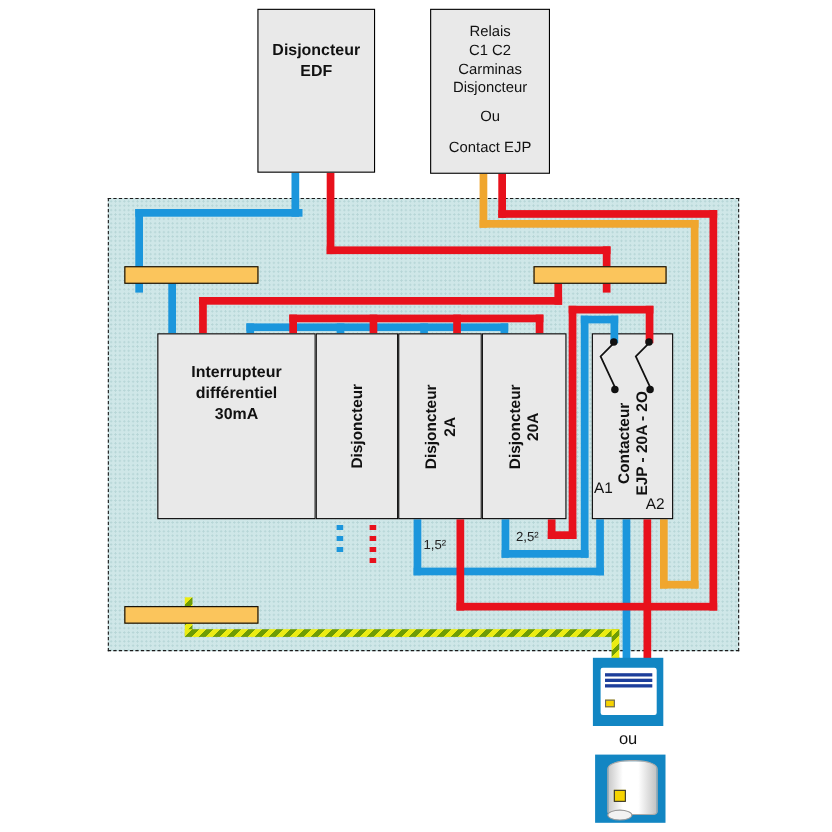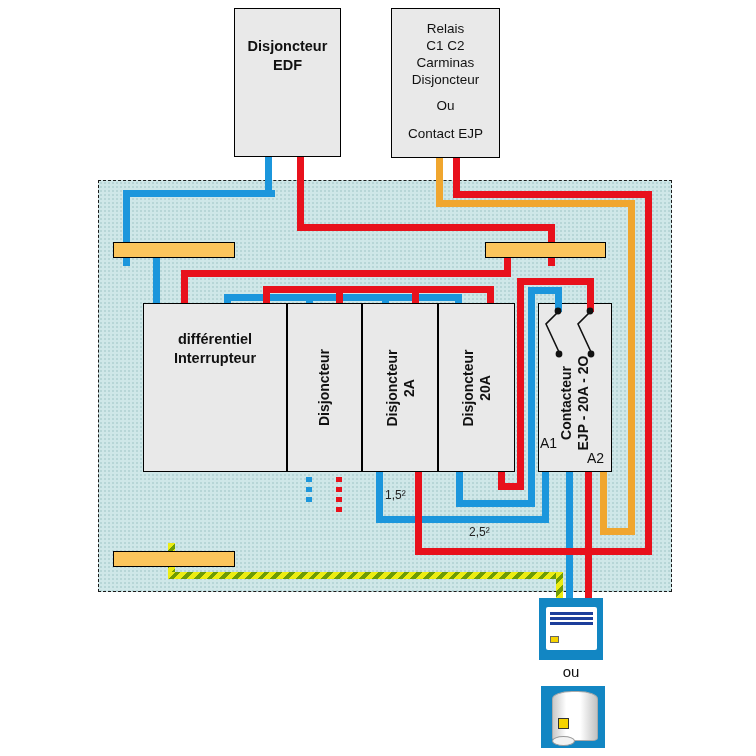--- a/index.html
+++ b/index.html
@@ -113,22 +113,23 @@
   <div class="busbar" style="left:485px;top:242px;width:121px;height:16px;"></div>
   <div class="busbar" style="left:113px;top:551px;width:122px;height:16px;"></div>
 
   <div class="mod" style="left:143px;top:303px;width:144px;height:169px;"></div>
   <div class="mod" style="left:287px;top:303px;width:75px;height:169px;"></div>
   <div class="mod" style="left:362px;top:303px;width:76px;height:169px;"></div>
   <div class="mod" style="left:438px;top:303px;width:77px;height:169px;"></div>
   <div class="mod" style="left:538px;top:303px;width:74px;height:169px;"></div>
 
   <div class="idlabel">
+    <div>Interrupteur</div>
     <div>différentiel</div>
-    <div>Interrupteur</div>
+    <div>30mA</div>
   </div>
 
   <div class="vwrap" style="left:287px;top:303px;width:75px;height:169px;">
     <div class="vtext">Disjoncteur</div>
   </div>
   <div class="vwrap" style="left:362px;top:303px;width:76px;height:169px;">
     <div class="vtext">
       <div>Disjoncteur</div>
       <div>2A</div>
     </div>
@@ -154,21 +155,21 @@
     <polyline points="52,9 40,21 53,49" fill="none" stroke="#111" stroke-width="1.6"></polyline>
     <circle cx="20" cy="8" r="3.4" fill="#111"></circle>
     <circle cx="21" cy="51" r="3.4" fill="#111"></circle>
     <circle cx="52" cy="8" r="3.4" fill="#111"></circle>
     <circle cx="53" cy="51" r="3.4" fill="#111"></circle>
   </svg>
   <div class="term" style="left:540px;top:435px;">A1</div>
   <div class="term" style="left:587px;top:450px;">A2</div>
 
   <div class="small-label" style="left:385px;top:488px;">1,5²</div>
-  <div class="small-label" style="left:469px;top:481px;margin-top:44px;">2,5²</div>
+  <div class="small-label" style="left:469px;top:481px;">2,5²</div>
 
   <div class="dev" style="left:539px;top:598px;width:64px;height:62px;">
     <div class="conv-inner">
       <div class="conv-line" style="top:5px;"></div>
       <div class="conv-line" style="top:10px;"></div>
       <div class="conv-line" style="top:15px;"></div>
       <div class="conv-sw"></div>
     </div>
   </div>
   <div class="ou">ou</div>

